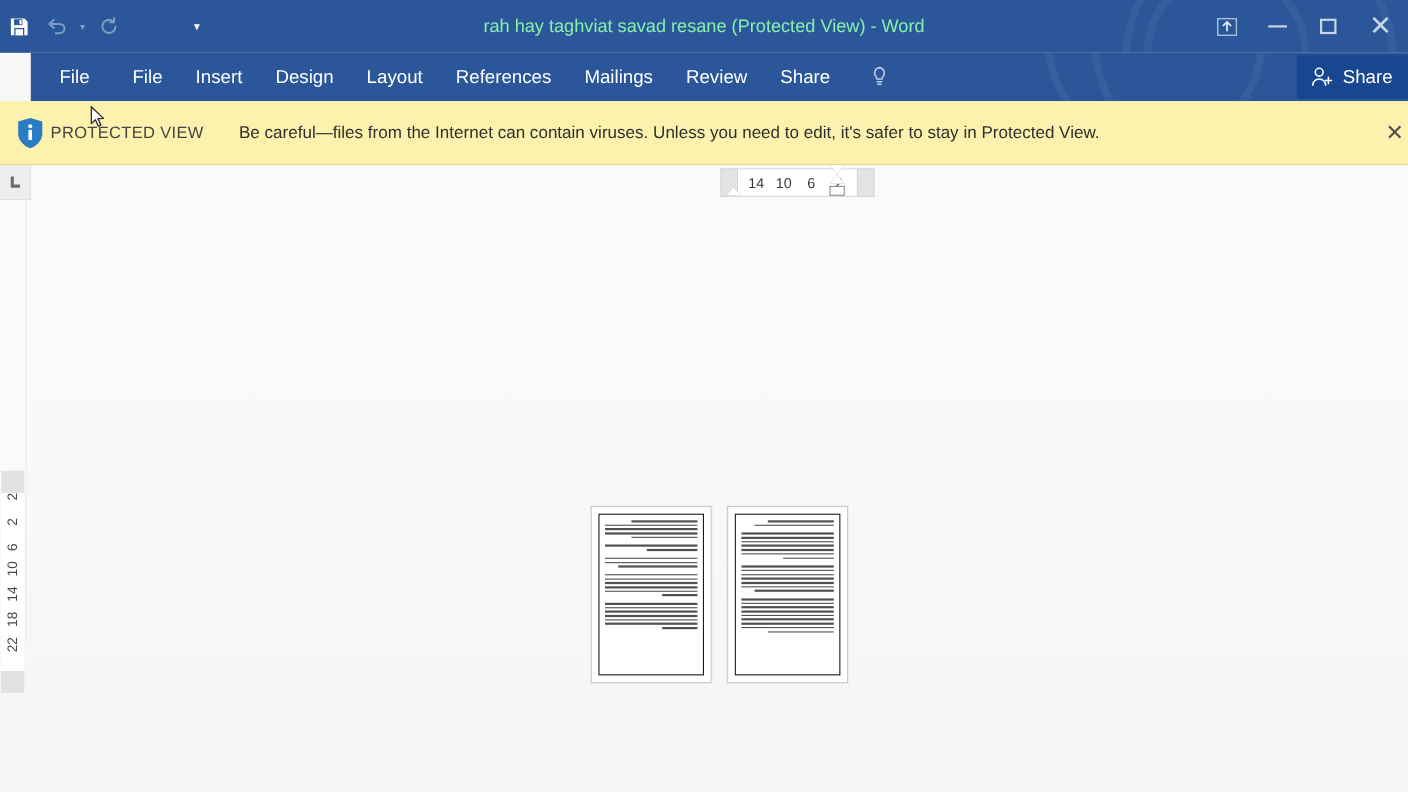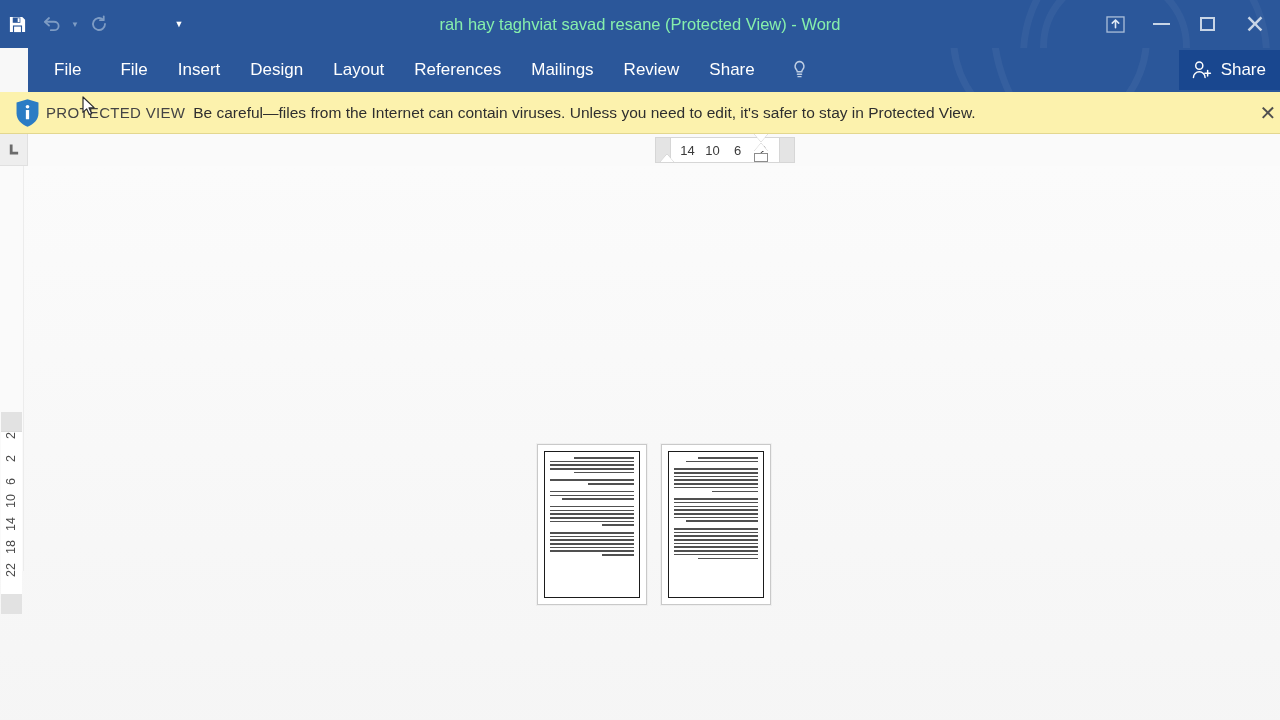--- a/index.html
+++ b/index.html
@@ -105,41 +105,42 @@
     display: flex; align-items: center;
     padding: 0 14px 0 12px;
     color: #ffffff;
     font-size: 17px;
   }
   #share-btn .person { margin-right: 8px; display: flex; align-items: center; }
 
   
   #pv-bar {
     position: relative;
-    height: 42px;
+    height: 58px;
     background: #fcf2ad;
     border-bottom: 1px solid #e3d78f;
     display: flex;
     align-items: center;
     padding-left: 8px;
   }
   #pv-info-icon { width: 38px; display: flex; justify-content: center; align-items: center; }
   #pv-label {
     font-size: 15px;
     color: #444444;
     letter-spacing: 0.3px;
     margin-right: 8px;
     white-space: nowrap;
   }
   #pv-msg {
     font-size: 15.5px;
     color: #2f2f2f;
     line-height: 21px;
     max-width: 855px;
     padding-right: 10px;
+    margin-left: 24px;
   }
   #pv-enable {
     position: absolute; right: 30px; top: 50%;
     transform: translateY(-50%);
     background: #fdfdfd;
     border: 1px solid #9a9a9a;
     font-size: 15.5px;
     color: #202020;
     padding: 6px 13px;
     white-space: nowrap;

